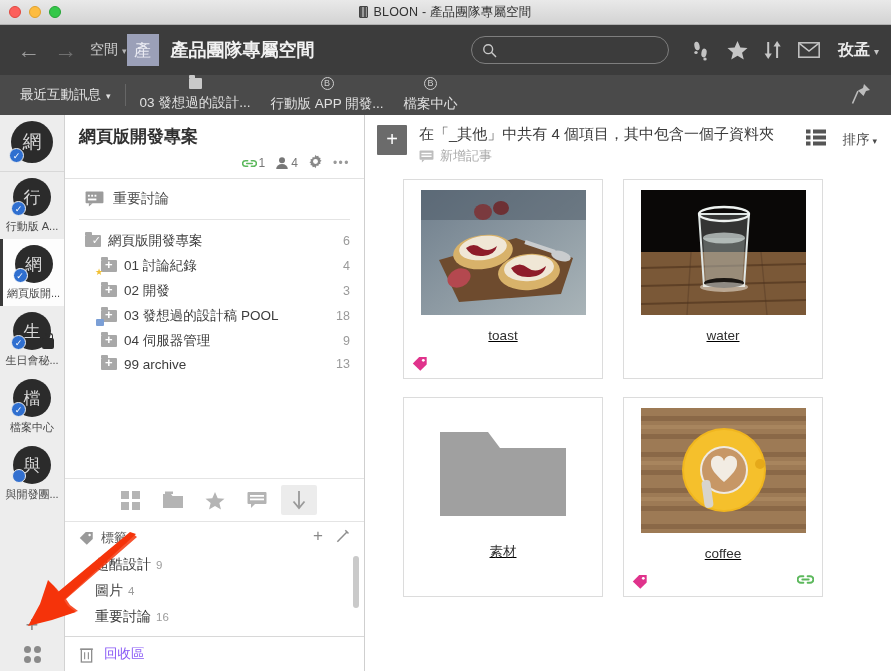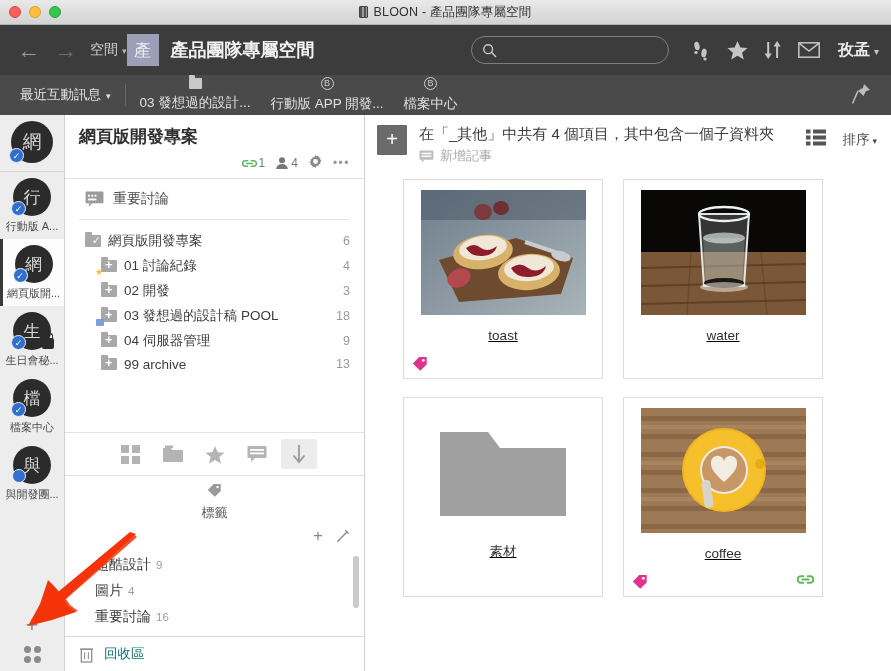--- a/index.html
+++ b/index.html
@@ -218,35 +218,35 @@
     border-top: 1px solid #e4e4e4; padding: 6px 0;
   }
   .vbtn {
     width: 36px; height: 30px; display: flex; align-items: center;
     justify-content: center; cursor: pointer; border-radius: 2px;
   }
   .vbtn.sel { background: #ececec; }
   .taghead {
     display: flex; align-items: center; gap: 7px;
     padding: 7px 14px 5px 14px; border-top: 1px solid #e4e4e4;
-    font-size: 13px; color: #555; flex-direction: column;
+    font-size: 13px; color: #555;
   }
   .taghead .acts { margin-left: auto; display: flex; gap: 12px; color: #888; }
   .taglist { position: relative; padding-bottom: 6px; }
   .tagrow {
     padding: 4px 14px 4px 30px; font-size: 14px; color: #3a3a3a; cursor: pointer;
   }
   .tagrow .n { font-size: 11.5px; color: #9c9c9c; margin-left: 5px; }
   .tag-scroll {
     position: absolute; right: 5px; top: 4px; width: 6px; height: 52px;
     background: #cacaca; border-radius: 3px;
   }
   .trash {
     border-top: 1px solid #d8d8d8; padding: 8px 14px; display: flex;
-    align-items: center; gap: 10px; font-size: 13.5px; color: #0f766e;
+    align-items: center; gap: 10px; font-size: 13.5px; color: #8b5cf6;
     cursor: pointer; background: #fff;
   }
 
   
   .main { flex: 1 1 auto; background: #fff; display: flex; flex-direction: column; }
   .main-head { display: flex; align-items: flex-start; padding: 10px 14px 6px 12px; }
   .add-btn {
     width: 30px; height: 30px; background: #6b6b6b; color: #fff;
     font-size: 20px; line-height: 28px; text-align: center; cursor: pointer;
     flex: 0 0 auto; border-radius: 1px;

